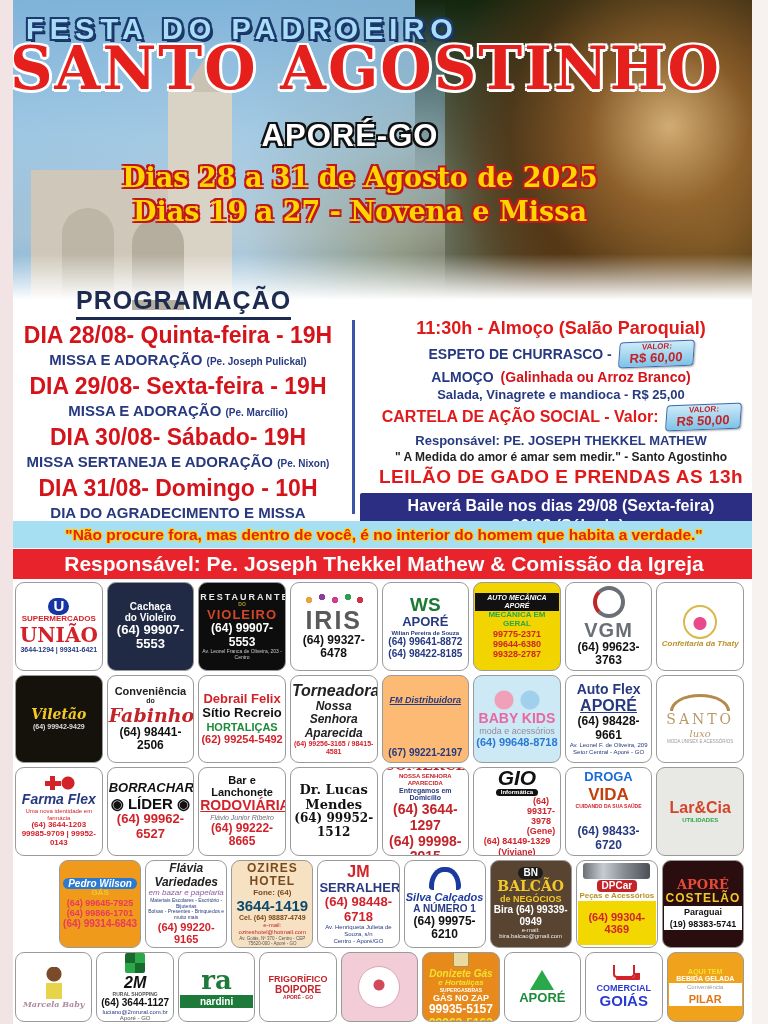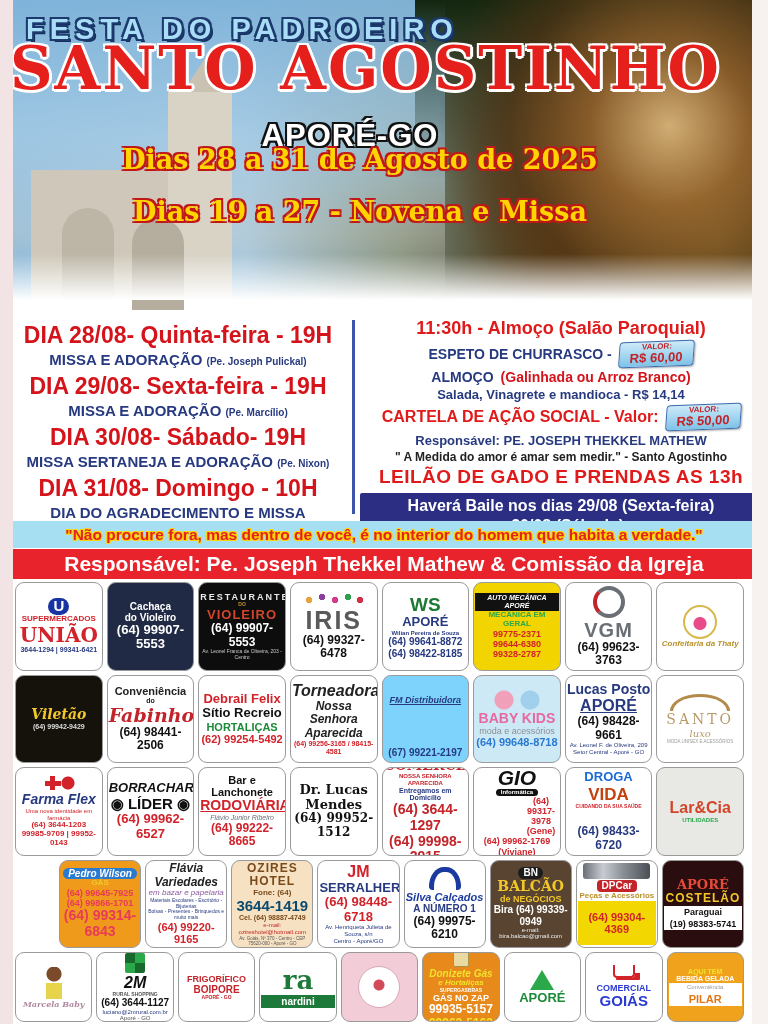--- a/index.html
+++ b/index.html
@@ -25,21 +25,21 @@
   .fade{position:absolute;left:0;bottom:0;width:100%;height:46px;background:linear-gradient(transparent,#fff);}
 
   .kicker{position:absolute;top:13px;left:26px;z-index:3;font-size:29px;font-weight:800;letter-spacing:6px;color:#a9ddf6;
     text-shadow:2px 2px 0 #1d3a6e,-2px 2px 0 #1d3a6e,2px -2px 0 #1d3a6e,-2px -2px 0 #1d3a6e,3px 3px 0 #16305c;}
   .title{position:absolute;top:34px;left:10px;width:750px;z-index:3;margin:0;font-family:"DejaVu Serif",serif;font-size:59px;font-weight:bold;letter-spacing:2px;color:#e5201c;
     text-shadow:2px 2px 0 #fff,-2px 2px 0 #fff,2px -2px 0 #fff,-2px -2px 0 #fff,0 3px 0 #fff,3px 0 0 #fff;}
   .city{position:absolute;top:118px;left:0;width:700px;z-index:3;text-align:center;font-size:31px;font-weight:800;color:#fff;letter-spacing:1px;
     text-shadow:2px 2px 0 #111,-2px 2px 0 #111,2px -2px 0 #111,-2px -2px 0 #111;}
   .dates1,.dates2{position:absolute;left:40px;width:640px;z-index:3;text-align:center;font-family:"DejaVu Serif",serif;font-size:27px;font-weight:bold;color:#ffd400;
     text-shadow:2px 2px 0 #c01818,-2px 2px 0 #c01818,2px -2px 0 #c01818,-2px -2px 0 #c01818;}
-  .dates1{top:144px;} .dates2{top:196px;}
+  .dates1{top:162px;} .dates2{top:196px;}
 
   
   .prog-heading{position:absolute;top:286px;left:76px;z-index:4;font-size:25px;font-weight:800;letter-spacing:1px;color:#1d2b50;border-bottom:3px solid #1d2b50;padding-bottom:2px;}
   .prog-left{position:absolute;top:319px;left:8px;width:340px;display:flex;flex-direction:column;gap:2px;text-align:center;z-index:4;}
   .pl-day{color:#d5131a;font-weight:800;font-size:23px;margin-top:3px;white-space:nowrap;}
   .pl-det{color:#273a80;font-weight:700;font-size:15px;}
   .pl-note{font-size:10px;}
   .stack .pl-note{display:block;font-size:15px;}
   .prog-divider{position:absolute;top:320px;left:352px;width:3px;height:194px;background:#3d55a8;z-index:4;}
   .prog-right{position:absolute;top:318px;left:360px;width:402px;display:flex;flex-direction:column;align-items:center;gap:2px;text-align:center;z-index:4;}
@@ -104,20 +104,21 @@
     <div class="saint"></div>
     <div class="fade"></div>
   </div>
 
   <div class="kicker">FESTA DO PADROEIRO</div>
   <h1 class="title">SANTO AGOSTINHO</h1>
   <div class="city">APORÉ-GO</div>
   <div class="dates1">Dias 28 a 31 de Agosto de 2025</div>
   <div class="dates2">Dias 19 a 27 - Novena e Missa</div>
 
+  <div class="prog-heading">PROGRAMAÇÃO</div>
 
   <div class="prog-left">
     <div class="pl-day">DIA 28/08- Quinta-feira - 19H</div>
     <div class="pl-det"><span>MISSA E ADORAÇÃO</span> <span class="pl-note">(Pe. Joseph Pulickal)</span></div>
     <div class="pl-day">DIA 29/08- Sexta-feira - 19H</div>
     <div class="pl-det"><span>MISSA E ADORAÇÃO</span> <span class="pl-note">(Pe. Marcílio)</span></div>
     <div class="pl-day">DIA 30/08- Sábado- 19H</div>
     <div class="pl-det"><span>MISSA SERTANEJA E ADORAÇÃO</span> <span class="pl-note">(Pe. Nixon)</span></div>
     <div class="pl-day">DIA 31/08- Domingo - 10H</div>
     <div class="pl-det stack"><span>DIA DO AGRADECIMENTO E MISSA</span> <span class="pl-note">(Dom. Joaquim Carvalho Bispo)</span></div>
@@ -131,21 +132,21 @@
       <span class="pr-navy">ESPETO DE CHURRASCO -</span>
       <span class="badge">
         <span class="b1">VALOR:</span>
         <span class="b2">R$ 60,00</span>
       </span>
     </div>
     <div class="pr-row">
       <span class="pr-navy">ALMOÇO</span>
       <span class="pr-red2">(Galinhada ou Arroz Branco)</span>
     </div>
-    <div class="pr-navy2">Salada, Vinagrete e mandioca - R$ 14,14</div>
+    <div class="pr-navy2">Salada, Vinagrete e mandioca - R$ 25,00</div>
     <div class="pr-row">
       <span class="pr-cartela">CARTELA DE AÇÃO SOCIAL - Valor:</span>
       <span class="badge">
         <span class="b1">VALOR:</span>
         <span class="b2">R$ 50,00</span>
       </span>
     </div>
     <div class="pr-resp">Responsável: PE. JOSEPH THEKKEL MATHEW</div>
     <div class="pr-quote">" A Medida do amor é amar sem medir." - Santo Agostinho</div>
     <div class="pr-leilao">LEILÃO DE GADO E PRENDAS AS 13h</div>
@@ -223,34 +224,34 @@
           <div class="ln" style="color: rgb(17, 17, 17); font-size: 13px; font-weight: 700;">Sítio Recreio</div>
           <div class="ln" style="color: rgb(29, 138, 58); font-size: 11px; font-weight: 700;">HORTALIÇAS</div>
           <div class="ln" style="color: rgb(210, 34, 42); font-size: 11px; font-weight: 700;">(62) 99254-5492</div>
         </div>
         <div class="sp-card" style="background: rgb(255, 255, 255);">
           <div class="ln" style="color: rgb(34, 34, 34); font-size: 16px; font-weight: 700; font-style: italic;">Torneadora</div>
           <div class="ln" style="color: rgb(34, 34, 34); font-size: 12px; font-weight: 700; font-style: italic;">Nossa Senhora</div>
           <div class="ln" style="color: rgb(34, 34, 34); font-size: 12px; font-weight: 700; font-style: italic;">Aparecida</div>
           <div class="ln" style="color: rgb(210, 34, 42); font-size: 7px; font-weight: 700;">(64) 99256-3165 / 98415-4581</div>
         </div>
-        <div class="sp-card" style="background: #7dd3fc; gap: 42px;">
+        <div class="sp-card" style="background: #fdba74; gap: 42px;">
           <div class="deco deco-fm"></div>
           <div class="ln" style="color: rgb(39, 58, 128); font-size: 9px; font-weight: 700; font-style: italic; text-decoration: underline;">FM Distribuidora</div>
           <div class="ln" style="color: rgb(39, 58, 128); font-size: 10px; font-weight: 700;">(67) 99221-2197</div>
           <div class="ln" style="color: rgb(85, 85, 85); font-size: 4.5px; font-weight: 400;">Av. Leonel F. de Oliveira, 423 - Centro - Aporé - GO</div>
         </div>
         <div class="sp-card" style="background: rgb(205, 233, 246);">
           <div class="deco deco-baby"></div>
           <div class="ln" style="color: rgb(232, 104, 160); font-size: 14px; font-weight: 700;">BABY KIDS</div>
           <div class="ln" style="color: rgb(138, 143, 150); font-size: 9px; font-weight: 400;">moda e acessórios</div>
           <div class="ln" style="color: rgb(42, 122, 210); font-size: 11px; font-weight: 700;">(64) 99648-8718</div>
         </div>
         <div class="sp-card" style="background: rgb(255, 255, 255);">
-          <div class="ln" style="color: rgb(39, 58, 128); font-size: 14px; font-weight: 700;">Lucas Posto</div>
+          <div class="ln" style="color: rgb(39, 58, 128); font-size: 14px; font-weight: 700;">Auto Flex</div>
           <div class="ln" style="color: rgb(39, 58, 128); font-size: 16px; font-weight: 700; text-decoration: underline;">APORÉ</div>
           <div class="ln" style="color: rgb(17, 17, 17); font-size: 12px; font-weight: 700;">(64) 98428-9661</div>
           <div class="ln" style="color: rgb(39, 58, 128); font-size: 6px; font-weight: 400;">Av. Leonel F. de Oliveira, 209</div>
           <div class="ln" style="color: rgb(39, 58, 128); font-size: 6px; font-weight: 400;">Setor Central - Aporé - GO</div>
         </div>
         <div class="sp-card" style="background: rgb(255, 255, 255);">
           <div class="deco deco-wings"></div>
           <div class="ln" style="color: rgb(184, 154, 106); font-size: 14px; font-weight: 400; font-family: &quot;DejaVu Serif&quot;, serif; letter-spacing: 3px;">SANTO</div>
           <div class="ln" style="color: rgb(184, 154, 106); font-size: 10px; font-weight: 400; font-style: italic; font-family: &quot;DejaVu Serif&quot;, serif;">luxo</div>
           <div class="ln" style="color: rgb(153, 153, 153); font-size: 4.5px; font-weight: 400;">MODA UNISEX E ACESSÓRIOS</div>
@@ -283,40 +284,40 @@
           <div class="ln" style="color: rgb(194, 36, 42); font-size: 14px; font-weight: 700; font-family: &quot;DejaVu Serif&quot;, serif;">COMERCIAL</div>
           <div class="ln" style="color: rgb(194, 36, 42); font-size: 6px; font-weight: 700;">NOSSA SENHORA APARECIDA</div>
           <div class="ln" style="color: rgb(39, 58, 128); font-size: 7px; font-weight: 700;">Entregamos em Domicílio</div>
           <div class="ln" style="color: rgb(194, 36, 42); font-size: 14px; font-weight: 700;">(64) 3644-1297</div>
           <div class="ln" style="color: rgb(194, 36, 42); font-size: 14px; font-weight: 700;">(64) 99998-2915</div>
         </div>
         <div class="sp-card" style="background: rgb(255, 255, 255);">
           <div class="ln" style="color: rgb(17, 17, 17); font-size: 21px; font-weight: 700; font-style: italic;">GIO</div>
           <div class="ln" style="color: rgb(255, 255, 255); font-size: 6px; font-weight: 700; background: rgb(17, 17, 17); padding: 0px 5px; border-radius: 6px;">Informática</div>
           <div class="ln" style="color: rgb(210, 34, 42); font-size: 9px; font-weight: 700; padding-left: 48px;">(64) 99317-3978 (Gene)</div>
-          <div class="ln" style="color: rgb(210, 34, 42); font-size: 9px; font-weight: 700;">(64) 99962-1769 (Viviane)</div>
+          <div class="ln" style="color: rgb(210, 34, 42); font-size: 9px; font-weight: 700;">(64) 84149-1329 (Viviane)</div>
         </div>
         <div class="sp-card" style="background: rgb(255, 255, 255);">
           <div class="ln" style="color: rgb(26, 106, 216); font-size: 13px; font-weight: 700;">DROGA</div>
           <div class="ln" style="color: #c2410c; font-size: 17px; font-weight: 700;">VIDA</div>
           <div class="ln" style="color: rgb(210, 34, 42); font-size: 5px; font-weight: 700;">CUIDANDO DA SUA SAÚDE</div>
           <div class="ln" style="color: rgb(39, 58, 128); font-size: 12px; font-weight: 700; margin-top: 16px;">(64) 98433-6720</div>
         </div>
         <div class="sp-card" style="background: rgb(232, 232, 228);">
           <div class="ln" style="color: rgb(210, 69, 42); font-size: 16px; font-weight: 700;">Lar&amp;Cia</div>
           <div class="ln" style="color: rgb(42, 168, 74); font-size: 6px; font-weight: 700;">UTILIDADES</div>
         </div>
       </div>
       <div class="sp-row">
         <div class="sp-card" style="background: rgb(240, 154, 28); margin-left: 44px;">
           <div class="ln" style="color: rgb(255, 255, 255); font-size: 10px; font-weight: 700; font-style: italic; background: rgb(42, 122, 210); padding: 0px 5px; border-radius: 6px;">Pedro Wilson</div>
           <div class="ln" style="color: rgb(242, 200, 42); font-size: 8px; font-weight: 700;">GÁS</div>
           <div class="ln" style="color: rgb(232, 58, 90); font-size: 9px; font-weight: 700;">(64) 99645-7925</div>
           <div class="ln" style="color: rgb(232, 58, 90); font-size: 9px; font-weight: 700;">(64) 99866-1701</div>
-          <div class="ln" style="color: rgb(232, 58, 90); font-size: 14px; font-weight: 700;">(64) 99314-6843</div>
+          <div class="ln" style="color: rgb(232, 58, 90); font-size: 10px; font-weight: 700;">(64) 99314-6843</div>
         </div>
         <div class="sp-card" style="background: rgb(255, 255, 255);">
           <div class="ln" style="color: rgb(34, 34, 34); font-size: 12px; font-weight: 700; font-style: italic;">Flávia Variedades</div>
           <div class="ln" style="color: rgb(138, 90, 160); font-size: 8px; font-weight: 400; font-style: italic;">em bazar e papelaria</div>
           <div class="ln" style="color: rgb(39, 58, 128); font-size: 5px; font-weight: 400;">Materiais Escolares - Escritório - Bijuterias</div>
           <div class="ln" style="color: rgb(39, 58, 128); font-size: 5px; font-weight: 400;">Bolsas - Presentes - Brinquedos e muito mais</div>
           <div class="ln" style="color: rgb(210, 34, 42); font-size: 11px; font-weight: 700;">(64) 99220-9165</div>
         </div>
         <div class="sp-card" style="background: rgb(246, 226, 194);">
           <div class="ln" style="color: rgb(122, 74, 28); font-size: 12px; font-weight: 700; letter-spacing: 1px;">OZIRES HOTEL</div>
@@ -366,27 +367,27 @@
         </div>
         <div class="sp-card" style="background: rgb(255, 255, 255);">
           <div class="deco deco-2m"></div>
           <div class="ln" style="color: rgb(17, 17, 17); font-size: 16px; font-weight: 700; font-style: italic;">2M</div>
           <div class="ln" style="color: rgb(85, 85, 85); font-size: 5px; font-weight: 700;">RURAL SHOPPING</div>
           <div class="ln" style="color: rgb(17, 17, 17); font-size: 10px; font-weight: 700;">(64) 3644-1127</div>
           <div class="ln" style="color: rgb(39, 58, 128); font-size: 6px; font-weight: 400;">luciano@2mrural.com.br</div>
           <div class="ln" style="color: rgb(85, 85, 85); font-size: 6px; font-weight: 400;">Aporé - GO</div>
         </div>
         <div class="sp-card" style="background: rgb(255, 255, 255);">
+          <div class="ln" style="color: rgb(29, 122, 58); font-size: 26px; font-weight: 700; font-family: &quot;DejaVu Serif&quot;, serif;">ra</div>
+          <div class="ln" style="color: rgb(255, 255, 255); font-size: 10px; font-weight: 700; background: rgb(29, 122, 58); padding: 1px 0px; width: 100%;">nardini</div>
+        </div>
+        <div class="sp-card" style="background: rgb(255, 255, 255);">
           <div class="ln" style="color: rgb(194, 36, 42); font-size: 9px; font-weight: 700;">FRIGORÍFICO</div>
           <div class="ln" style="color: rgb(194, 36, 42); font-size: 10px; font-weight: 700;">BOIPORE</div>
           <div class="ln" style="color: rgb(194, 36, 42); font-size: 5px; font-weight: 700;">APORÉ - GO</div>
-        </div>
-        <div class="sp-card" style="background: rgb(255, 255, 255);">
-          <div class="ln" style="color: rgb(29, 122, 58); font-size: 26px; font-weight: 700; font-family: &quot;DejaVu Serif&quot;, serif;">ra</div>
-          <div class="ln" style="color: rgb(255, 255, 255); font-size: 10px; font-weight: 700; background: rgb(29, 122, 58); padding: 1px 0px; width: 100%;">nardini</div>
         </div>
         <div class="sp-card" style="background: rgb(242, 204, 214);">
           <div class="deco deco-pinkcircle"></div>
         </div>
         <div class="sp-card" style="background: rgb(232, 137, 28);">
           <div class="deco deco-gas"></div>
           <div class="ln" style="color: rgb(242, 226, 42); font-size: 10px; font-weight: 700; font-style: italic;">Donizete Gás</div>
           <div class="ln" style="color: rgb(242, 226, 42); font-size: 8px; font-weight: 700; font-style: italic;">e Hortaliças</div>
           <div class="ln" style="color: rgb(255, 255, 255); font-size: 5px; font-weight: 700;">SUPERGASBRAS</div>
           <div class="ln" style="color: rgb(255, 255, 255); font-size: 9px; font-weight: 700;">GÁS NO ZAP</div>

